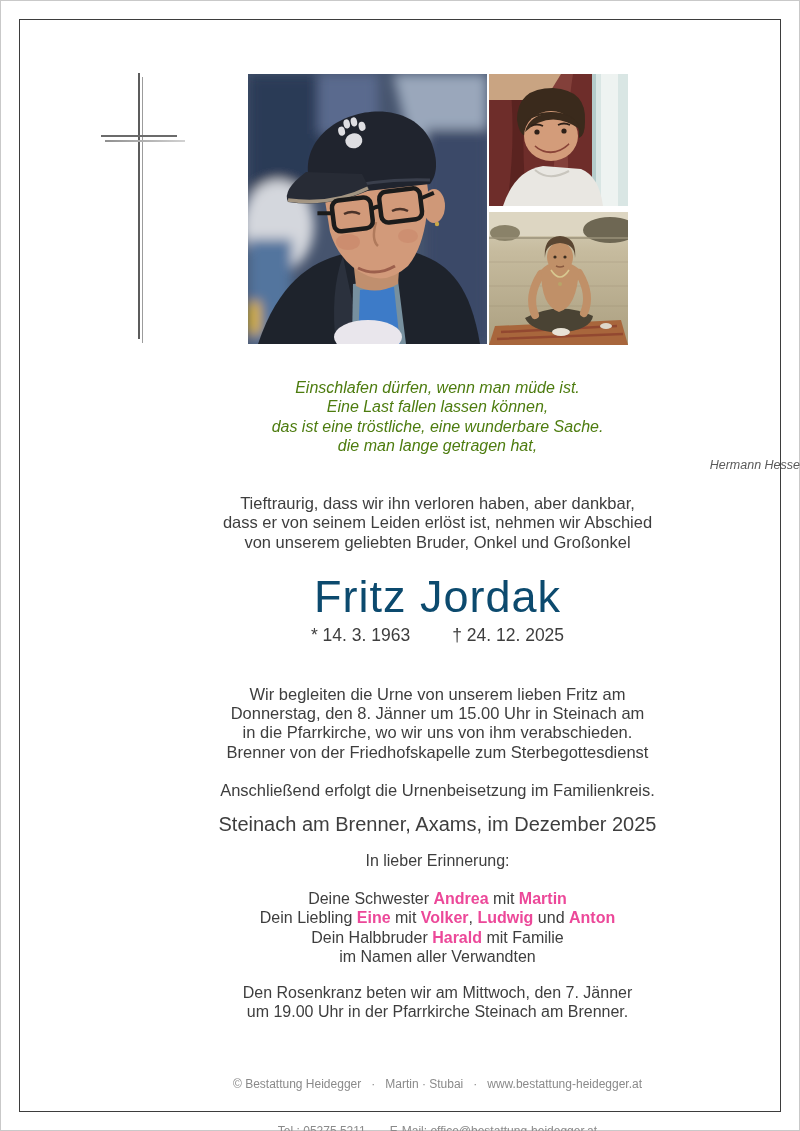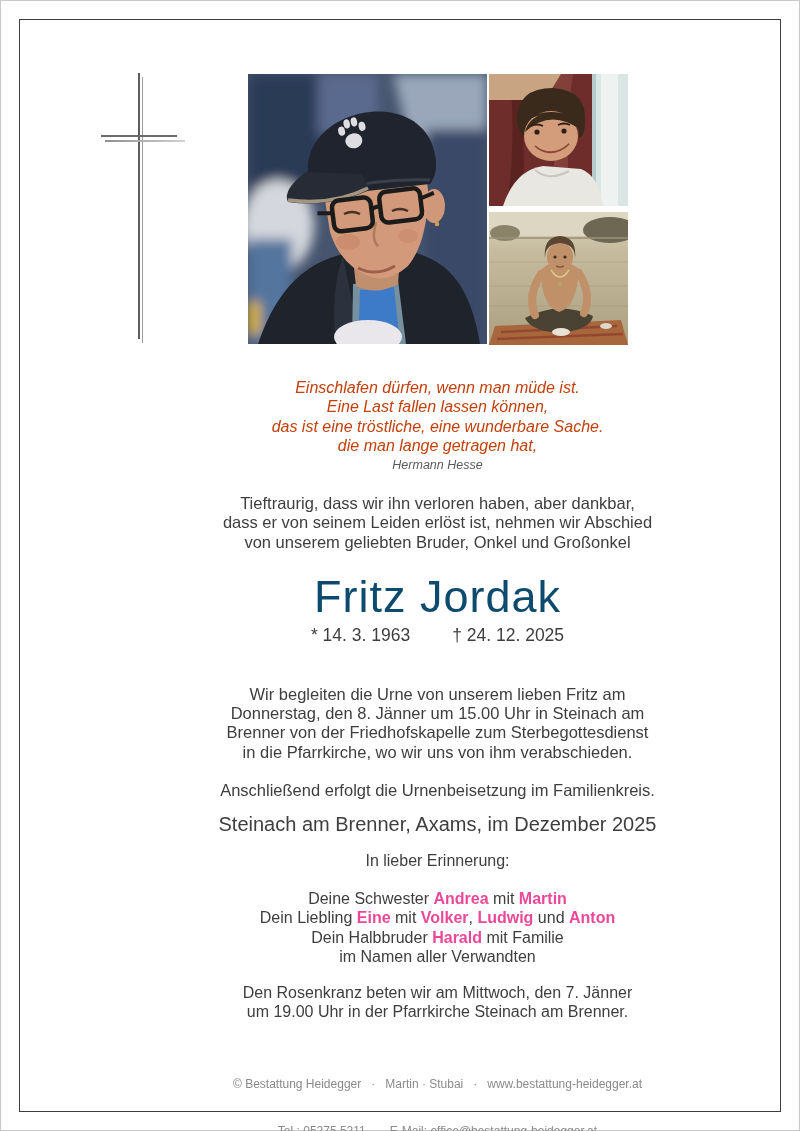--- a/index.html
+++ b/index.html
@@ -17,22 +17,22 @@
   .cross-h1{left:101px;top:135px;width:76px;height:2px;background:#6b6b6b;}
   .cross-h2{left:105px;top:140px;width:80px;height:1.5px;background:linear-gradient(to right,#909090,#d2d2d2);}
 
   .photo{position:absolute;overflow:hidden;}
   .photo svg{display:block;}
   .photo-main{left:248px;top:74px;width:239px;height:270px;}
   .photo-tr{left:489px;top:74px;width:139px;height:132px;}
   .photo-br{left:489px;top:212px;width:139px;height:133px;}
 
   .centered{position:absolute;left:75px;width:725px;text-align:center;}
-  .poem{top:378px;font-size:16px;line-height:19.3px;font-style:italic;color:#c2410c;}
-  .poem-author{top:458px;font-size:12.5px;font-style:italic;color:#5a5a5a;}
+  .poem{top:378px;font-size:16px;line-height:19.3px;font-style:italic;color:#4d7c0f;}
+  .poem-author{top:458px;font-size:12.5px;font-style:italic;color:#5a5a5a;text-align:right;}
   .intro{top:494px;font-size:16.5px;line-height:19.3px;}
   .deceased-name{top:573px;font-size:45px;letter-spacing:1px;color:#0c4a6e;line-height:48px;}
   .dates{top:625px;font-size:17.5px;line-height:20px;}
   .dates .birth{margin-right:42px;}
   .funeral{top:685px;font-size:16.5px;line-height:19.2px;}
   .urn-notice{top:781px;font-size:16.5px;line-height:19.2px;}
   .place-date{top:815px;font-size:20px;line-height:19px;}
   .remembrance{top:851px;font-size:16px;line-height:19px;}
   .mourners{top:889px;font-size:16px;line-height:19.3px;}
   .mourners b{font-weight:bold;color:#ec4899;}
@@ -194,22 +194,22 @@
 </div>
 
 <div class="centered deceased-name">Fritz Jordak</div>
 <div class="centered dates">
   <span class="birth">* 14. 3. 1963</span><span>† 24. 12. 2025</span>
 </div>
 
 <div class="centered funeral">
   <div>Wir begleiten die Urne von unserem lieben Fritz am</div>
   <div>Donnerstag, den 8. Jänner um 15.00 Uhr in Steinach am</div>
+  <div>in die Pfarrkirche, wo wir uns von ihm verabschieden.</div>
   <div>Brenner von der Friedhofskapelle zum Sterbegottesdienst</div>
-  <div>in die Pfarrkirche, wo wir uns von ihm verabschieden.</div>
 </div>
 
 <div class="centered urn-notice">Anschließend erfolgt die Urnenbeisetzung im Familienkreis.</div>
 
 <div class="centered place-date">Steinach am Brenner, Axams, im Dezember 2025</div>
 
 <div class="centered remembrance">In lieber Erinnerung:</div>
 
 <div class="centered mourners">
   <div><span>Deine Schwester </span><b>Andrea</b><span> mit </span><b>Martin</b></div>

